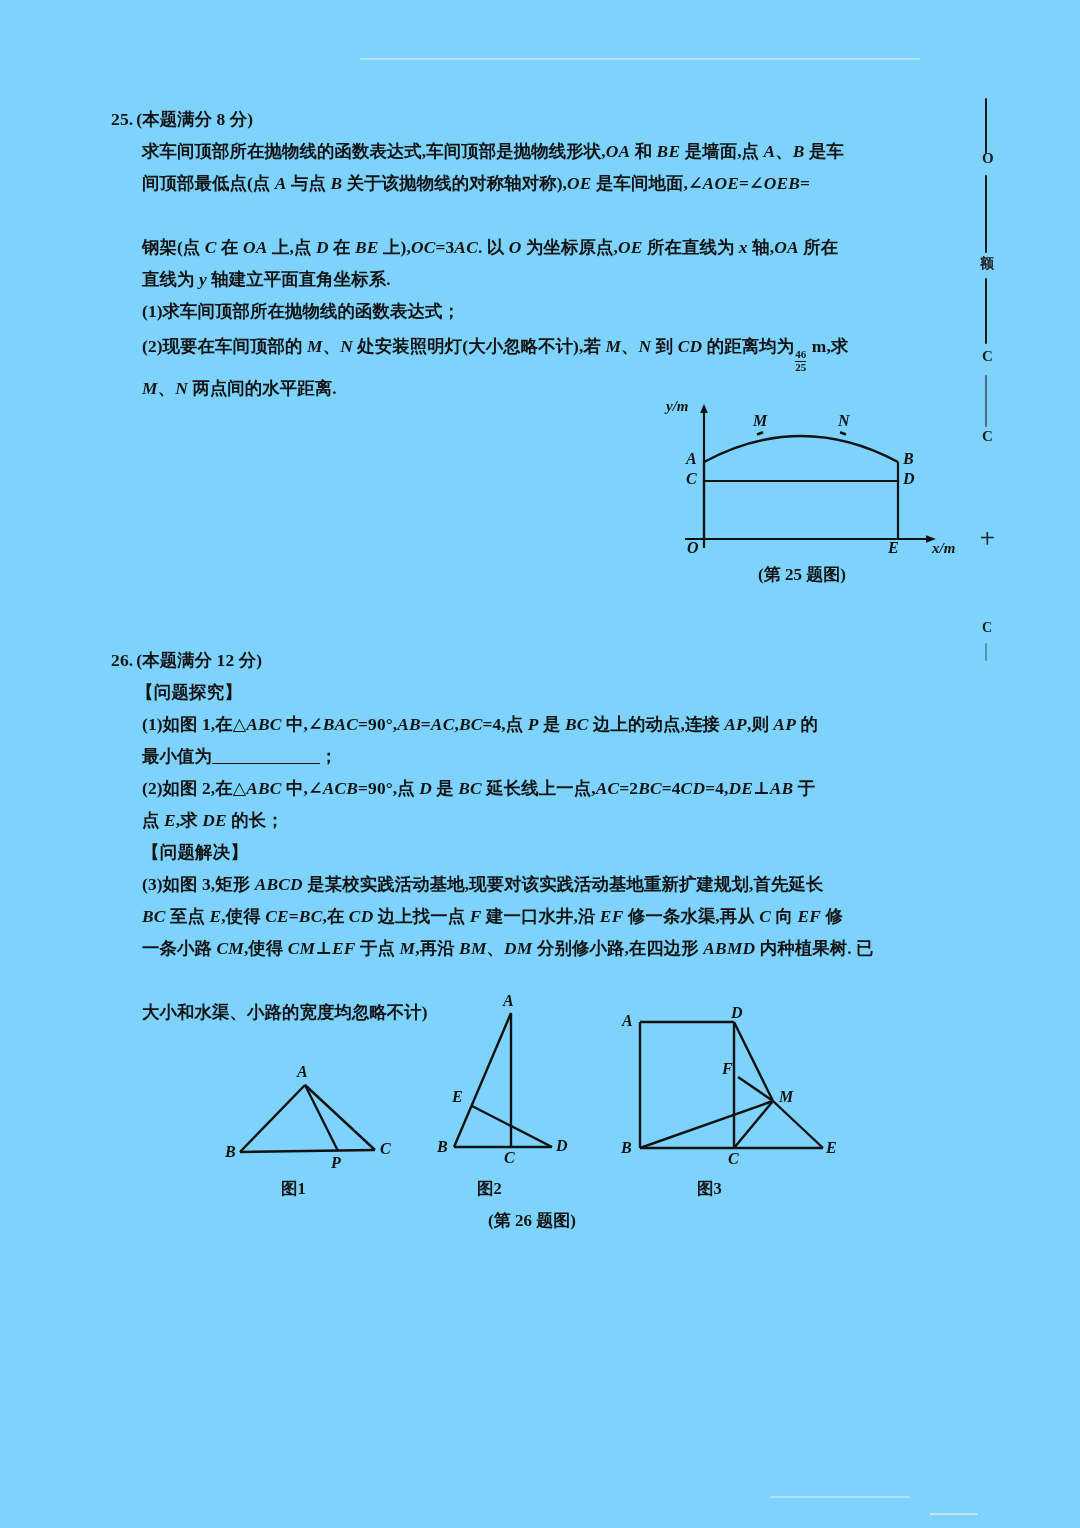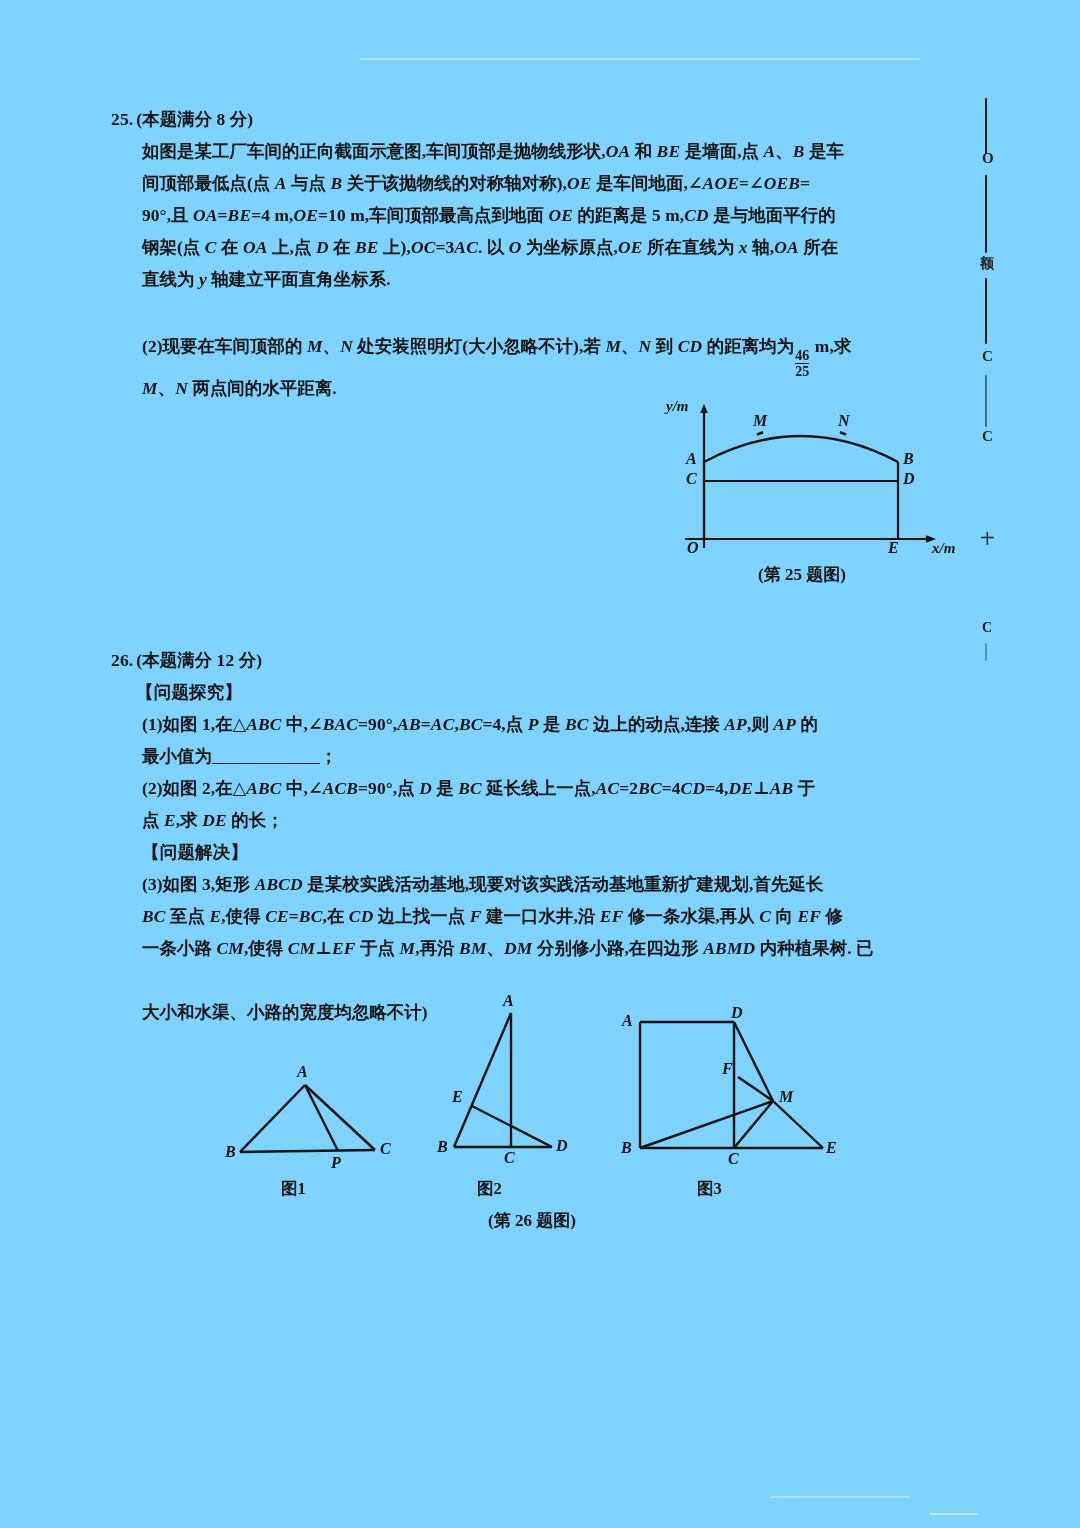--- a/index.html
+++ b/index.html
@@ -51,21 +51,21 @@
     border-bottom: 1.6px solid #151515;
     height: 14px;
     vertical-align: -2px;
   }
 
   
   .frac {
     display: inline-flex;
     flex-direction: column;
     vertical-align: -0.55em;
-    font-size: 14px;
+    font-size: 11px;
     line-height: 1.08;
     margin: 0 1px;
     font-weight: 600;
   }
   .frac .den { border-top: 1.4px solid #141414; padding-top: 0px; }
   .frac .num { padding-bottom: 0px; }
 
   
   .caption {
     position: absolute;
@@ -137,39 +137,39 @@
 </head>
 <body>
 
 <div class="page">
 
   <div class="blk" style="left:111px; top:103px;">
     <span class="num-head">25.</span><span class="cn" style="margin-left:3px;">(本题满分 8 分)</span>
   </div>
 
   <div class="blk cn" style="left:142px; top:135px;">
-    <span>如图是某工厂车间的正向截面示意图,车间顶部是抛物线形状,</span><span class="mi">OA</span><span> 和 </span><span class="mi">BE</span><span> 是墙面,点 </span><span class="mi">A</span><span>、</span><span class="mi">B</span><span> 是车</span>
+    <span>求车间顶部所在抛物线的函数表达式,车间顶部是抛物线形状,</span><span class="mi">OA</span><span> 和 </span><span class="mi">BE</span><span> 是墙面,点 </span><span class="mi">A</span><span>、</span><span class="mi">B</span><span> 是车</span>
   </div>
 
   <div class="blk cn" style="left:142px; top:167px;">
     <span>间顶部最低点(点 </span><span class="mi">A</span><span> 与点 </span><span class="mi">B</span><span> 关于该抛物线的对称轴对称),</span><span class="mi">OE</span><span> 是车间地面,∠</span><span class="mi">AOE</span><span>=∠</span><span class="mi">OEB</span><span>=</span>
   </div>
 
-  <div class="blk cn" style="left:142px; top:199px;">
-    <span>90°,且 </span><span class="mi">OA</span><span>=</span><span class="mi">BE</span><span>=4 m,</span><span class="mi">OE</span><span>=10 m,车间顶部最高点到地面 </span><span class="mi">OE</span><span> 的距离是 5 m,</span><span class="mi">CD</span><span> 是与地面平行的</span>
-  </div>
 
   <div class="blk cn" style="left:142px; top:231px;">
     <span>钢架(点 </span><span class="mi">C</span><span> 在 </span><span class="mi">OA</span><span> 上,点 </span><span class="mi">D</span><span> 在 </span><span class="mi">BE</span><span> 上),</span><span class="mi">OC</span><span>=3</span><span class="mi">AC</span><span>. 以 </span><span class="mi">O</span><span> 为坐标原点,</span><span class="mi">OE</span><span> 所在直线为 </span><span class="mi">x</span><span> 轴,</span><span class="mi">OA</span><span> 所在</span>
   </div>
 
   <div class="blk cn" style="left:142px; top:263px;">
     <span>直线为 </span><span class="mi">y</span><span> 轴建立平面直角坐标系.</span>
   </div>
 
+  <div class="blk cn" style="left:142px; top:295px;">
+    <span>(1)求车间顶部所在抛物线的函数表达式；</span>
+  </div>
 
   <div class="blk cn" style="left:142px; top:330px;">
     <span>(2)现要在车间顶部的 </span><span class="mi">M</span><span>、</span><span class="mi">N</span><span> 处安装照明灯(大小忽略不计),若 </span><span class="mi">M</span><span>、</span><span class="mi">N</span><span> 到 </span><span class="mi">CD</span><span> 的距离均为</span><span class="frac">
         <span class="num">46</span>
         <span class="den">25</span>
       </span><span> m,求</span>
   </div>
 
   <div class="blk cn" style="left:142px; top:372px;">
     <span class="mi">M</span><span>、</span><span class="mi">N</span><span> 两点间的水平距离.</span>

